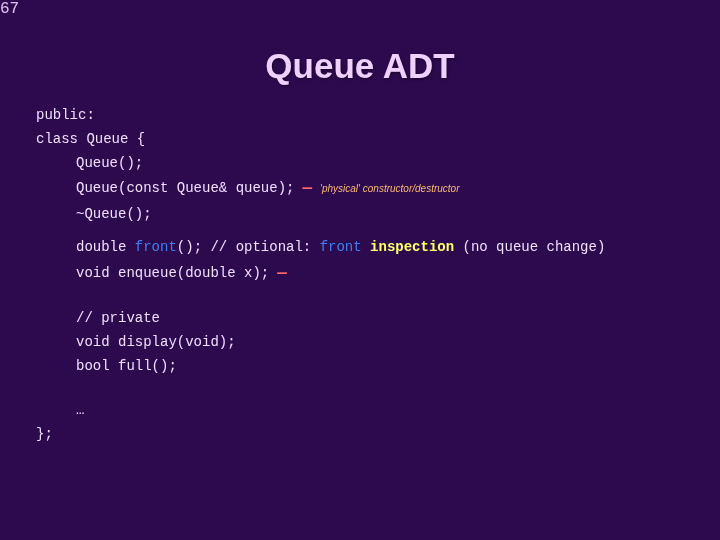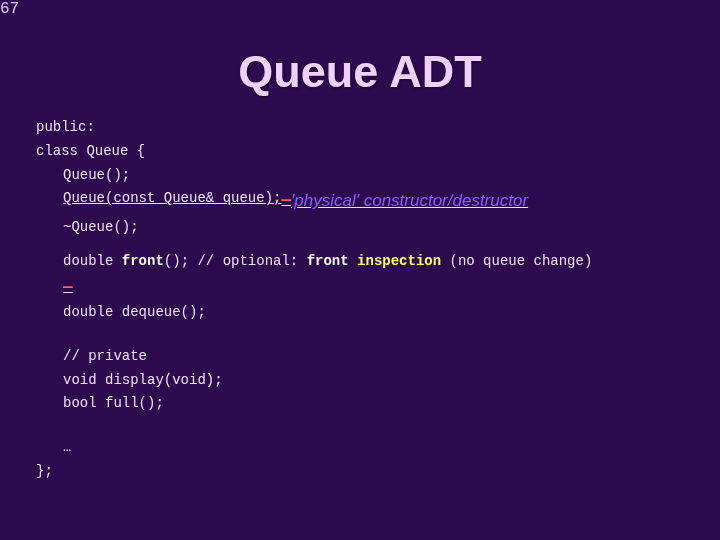--- a/index.html
+++ b/index.html
@@ -8,21 +8,21 @@
       height: 540px;
       background-color: #2d0a4e;
       font-family: 'Courier New', Courier, monospace;
       color: #e0c0f0;
       overflow: hidden;
       position: relative;
     }
 
     #title {
       text-align: center;
-      font-size: 45px;
+      font-size: 35px;
       font-family: Arial, sans-serif;
       color: #f0d0ff;
       font-weight: bold;
       padding-top: 28px;
       padding-bottom: 18px;
       text-shadow: 1px 1px 3px rgba(0,0,0,0.5);
     }
 
     #content {
       padding-left: 36px;
@@ -32,50 +32,50 @@
     }
 
     .code-block {
       font-family: 'Courier New', Courier, monospace;
       font-size: 14px;
       color: #f0e0ff;
       line-height: 1.7;
     }
 
     .code-indent1 {
-      margin-left: 27px;
+      margin-left: 40px;
     }
 
     .highlight-front {
-      color: #ffffff;
-      font-weight: bold;
+      color: #3b82f6;
+      font-weight: normal;
     }
 
     .highlight-inspection {
       color: #ffff66;
       font-weight: bold;
     }
 
     .annotation {
       font-family: Arial, sans-serif;
-      font-size: 17px;
+      font-size: 10px;
       font-style: italic;
-      color: #8b5cf6;
+      color: #fdba74;
     }
 
     .arrow {
       color: #ff6666;
       font-size: 16px;
       font-weight: bold;
     }
 
     .inline-row {
       display: flex;
-      align-items: flex-start;
-      text-decoration: underline;
+      align-items: center;
+      gap: 8px;
     }
 
     .spacer {
       height: 10px;
     }
   </style>
 </head>
 <body>
 
 <div>
@@ -102,24 +102,24 @@
     <div class="code-indent1">~Queue();</div>
 
     <div class="spacer"></div>
 
 
     <div class="code-indent1">
       double <span class="highlight-front">front</span>(); // optional: <span class="highlight-front">front</span> <span class="highlight-inspection">inspection</span> (no queue change)
     </div>
 
     <div class="inline-row code-indent1">
+      <span>void enqueue(double x);</span>
       <span class="arrow">—</span>
     </div>
 
-    <div class="code-indent1">double dequeue();</div>
 
     <div class="spacer"></div>
     <div class="spacer"></div>
 
     <div class="code-indent1">// private</div>
     <div class="code-indent1">void display(void);</div>
     <div class="code-indent1">bool full();</div>
 
     <div class="spacer"></div>
     <div class="spacer"></div>

